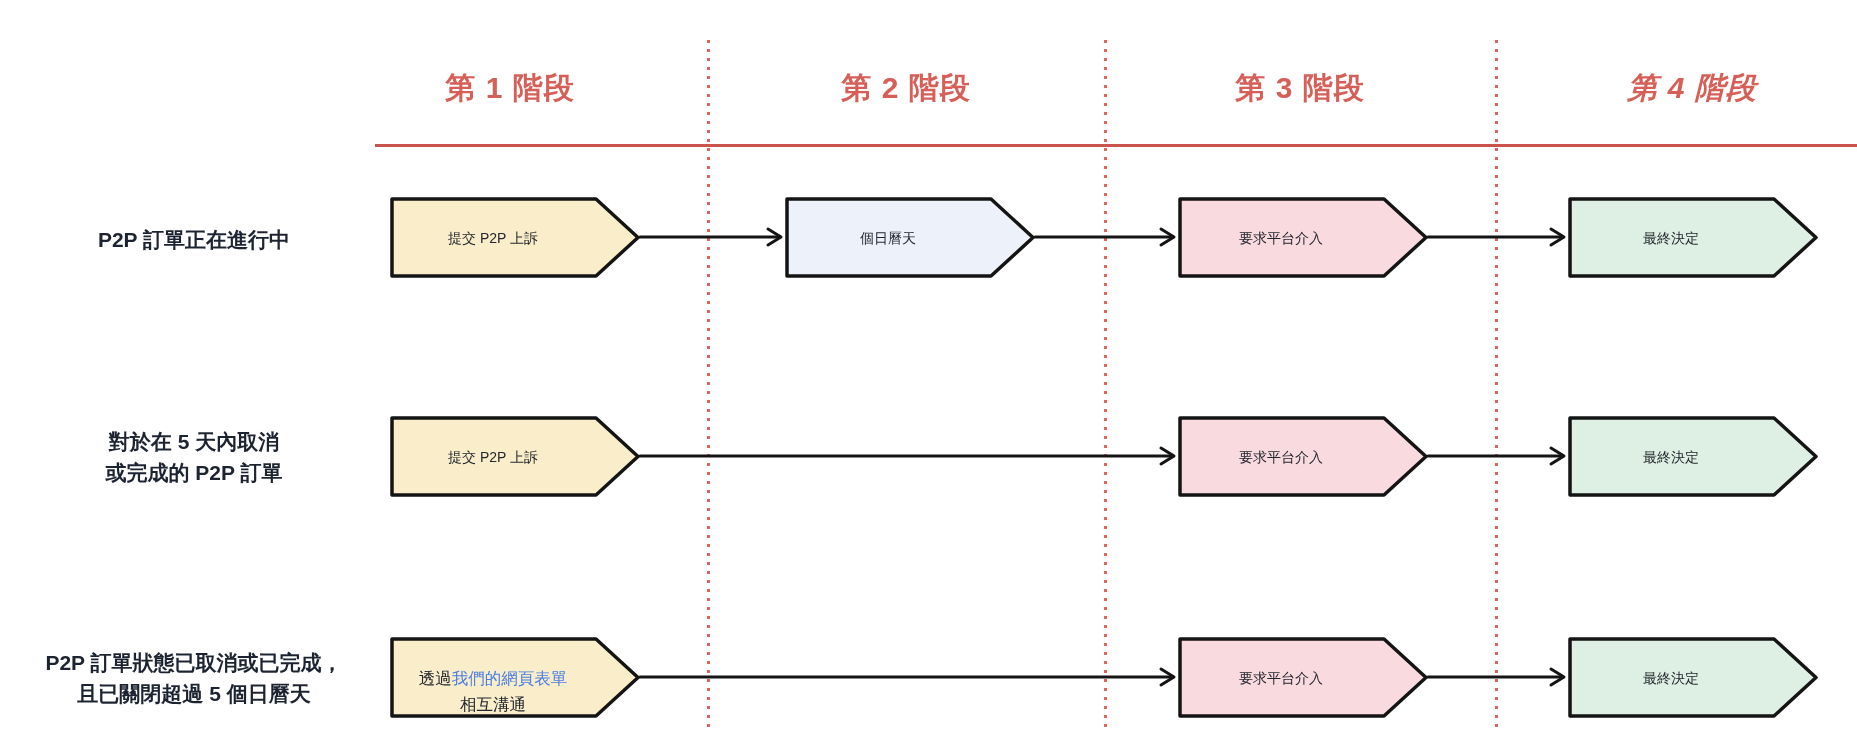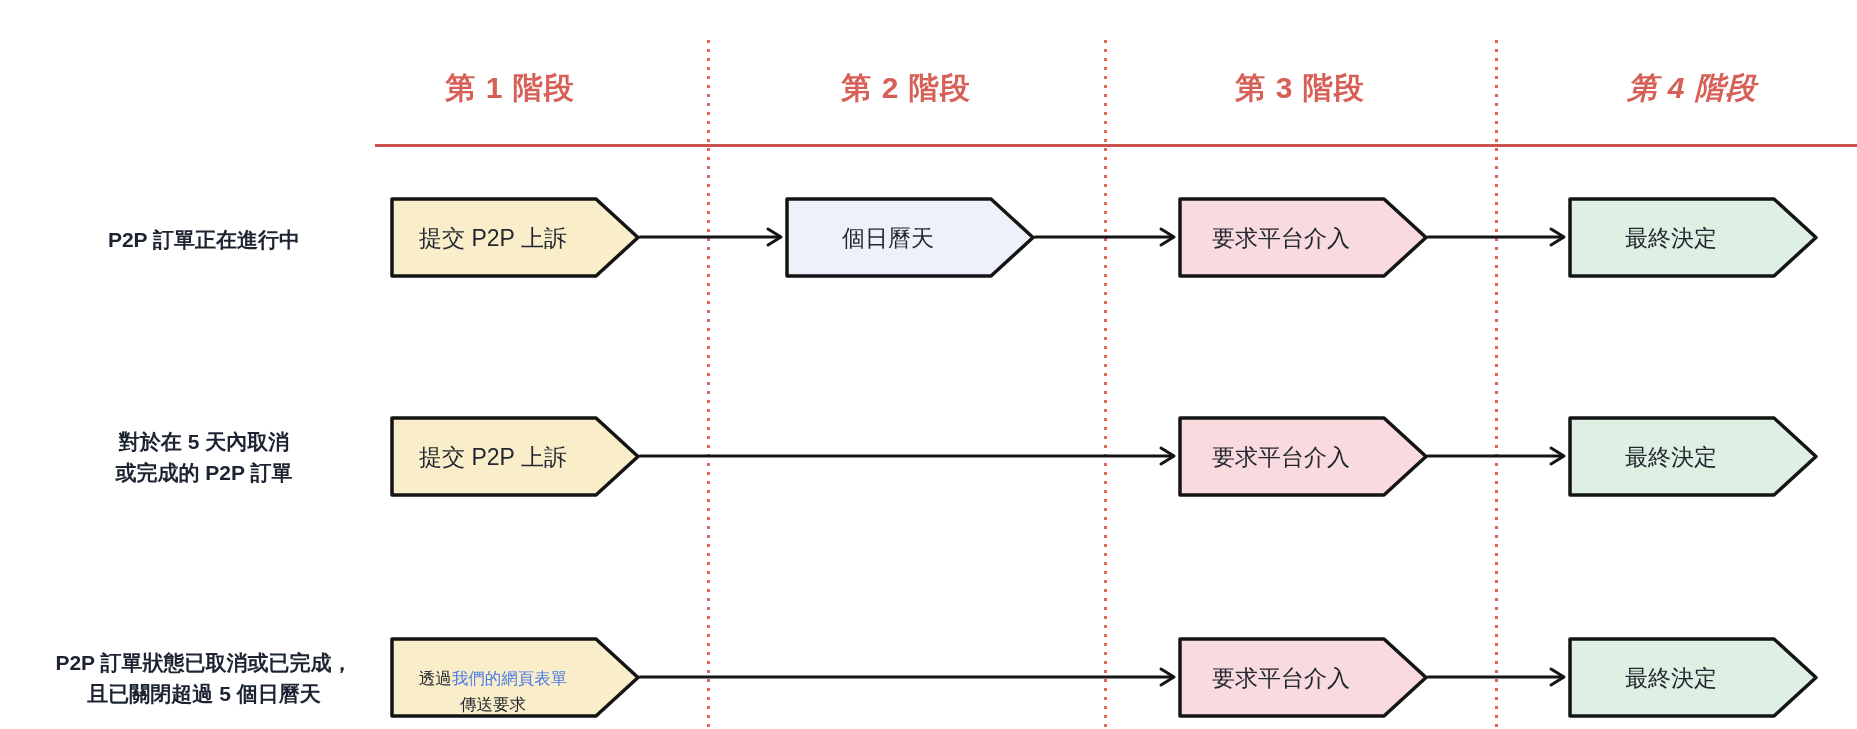--- a/index.html
+++ b/index.html
@@ -15,32 +15,32 @@
   }
   
   .hrule{position:absolute;left:375px;right:0;top:104px;height:3px;}
   
   .stage-h{
     position:absolute;top:48px;transform:translate(-50%,-50%);
     font-size:30px;font-weight:bold;white-space:nowrap;letter-spacing:1px;
   }
   
   .row-label{
-    position:absolute;left:204px;transform:translate(-50%,-50%);
+    position:absolute;left:194px;transform:translate(-50%,-50%);
     text-align:center;font-weight:bold;font-size:21px;line-height:31px;
     white-space:nowrap;
   }
   
   .shape{position:absolute;width:250px;height:81px;}
   .shape svg{position:absolute;left:0;top:0;display:block;overflow:visible;}
   .shape-outline{stroke:#141414;stroke-width:3.5;stroke-linejoin:round;}
   .shape-label{
     position:absolute;left:0;top:0;width:206px;height:81px;
     display:flex;align-items:center;justify-content:center;
-    font-size:23px;line-height:26px;text-align:center;white-space:nowrap;
+    font-size:14px;line-height:26px;text-align:center;white-space:nowrap;
   }
   
   .arrow{position:absolute;overflow:visible;}
   .arrow line,.arrow polyline{
     stroke:#141414;stroke-width:3;fill:none;stroke-linecap:round;stroke-linejoin:round;
   }
   .weblink{text-decoration:none;cursor:pointer;}
 </style>
 </head>
 <body>
@@ -143,21 +143,21 @@
     </svg>
     <div class="shape-label" style="color: rgb(35, 39, 47);">最終決定</div>
   </div>
 
   <div class="shape" style="left:390px;top:597px">
     <svg width="250" height="81" viewBox="0 0 250 81">
       <polygon class="shape-outline" points="2,2 206,2 248,40.5 206,79 2,79" fill="#faeeca"></polygon>
     </svg>
     <div class="shape-label" style="display: block; padding-top: 28px; font-size: 16.5px; color: rgb(35, 39, 47);">
       <span>透過</span><a class="weblink" style="color: rgb(74, 125, 228);">我們的網頁表單</a><br>
-      <span>傳送要求</span>
+      <span>相互溝通</span>
     </div>
   </div>
 
   <svg class="arrow" style="left:638px;top:624px" width="540" height="26" viewBox="0 0 540 26">
     <line x1="2" y1="13" x2="535" y2="13"></line>
     <polyline points="523,5 536,13 523,21"></polyline>
   </svg>
 
   <div class="shape" style="left:1178px;top:597px">
     <svg width="250" height="81" viewBox="0 0 250 81">

